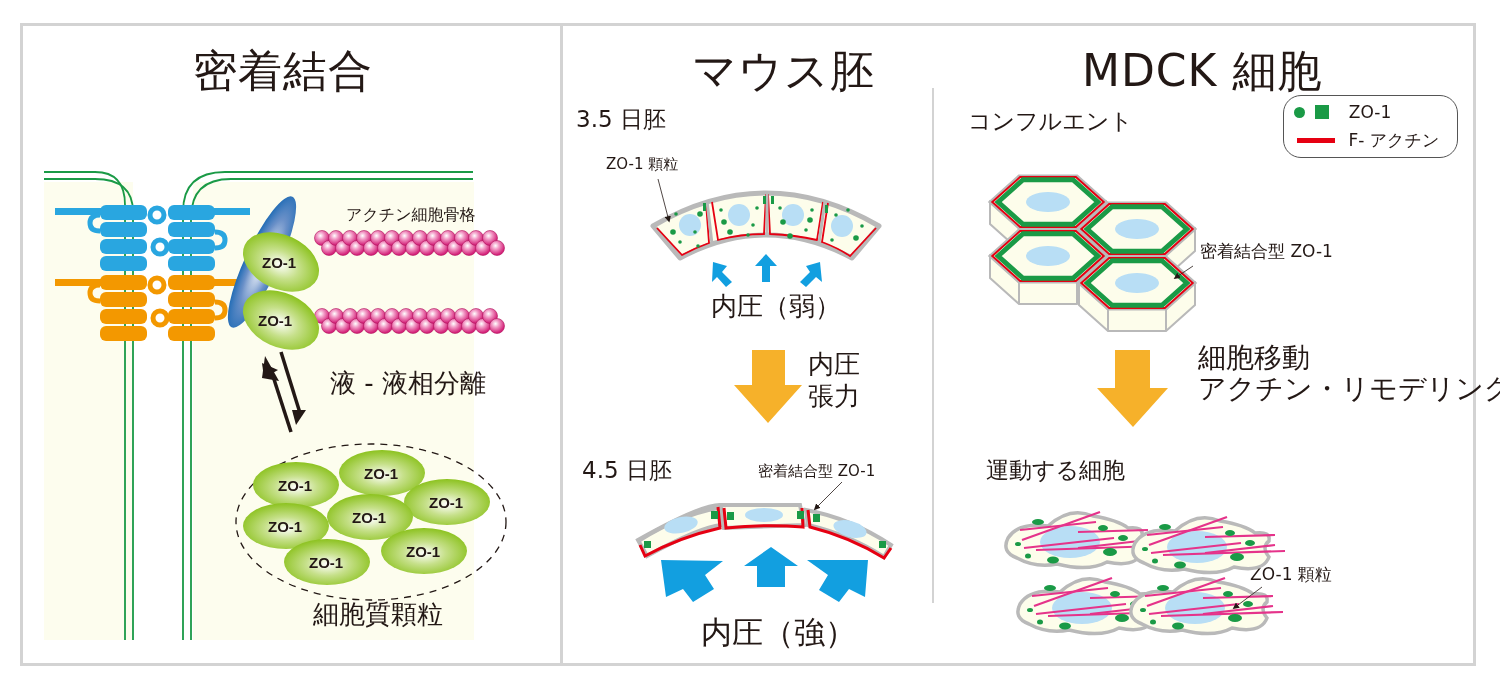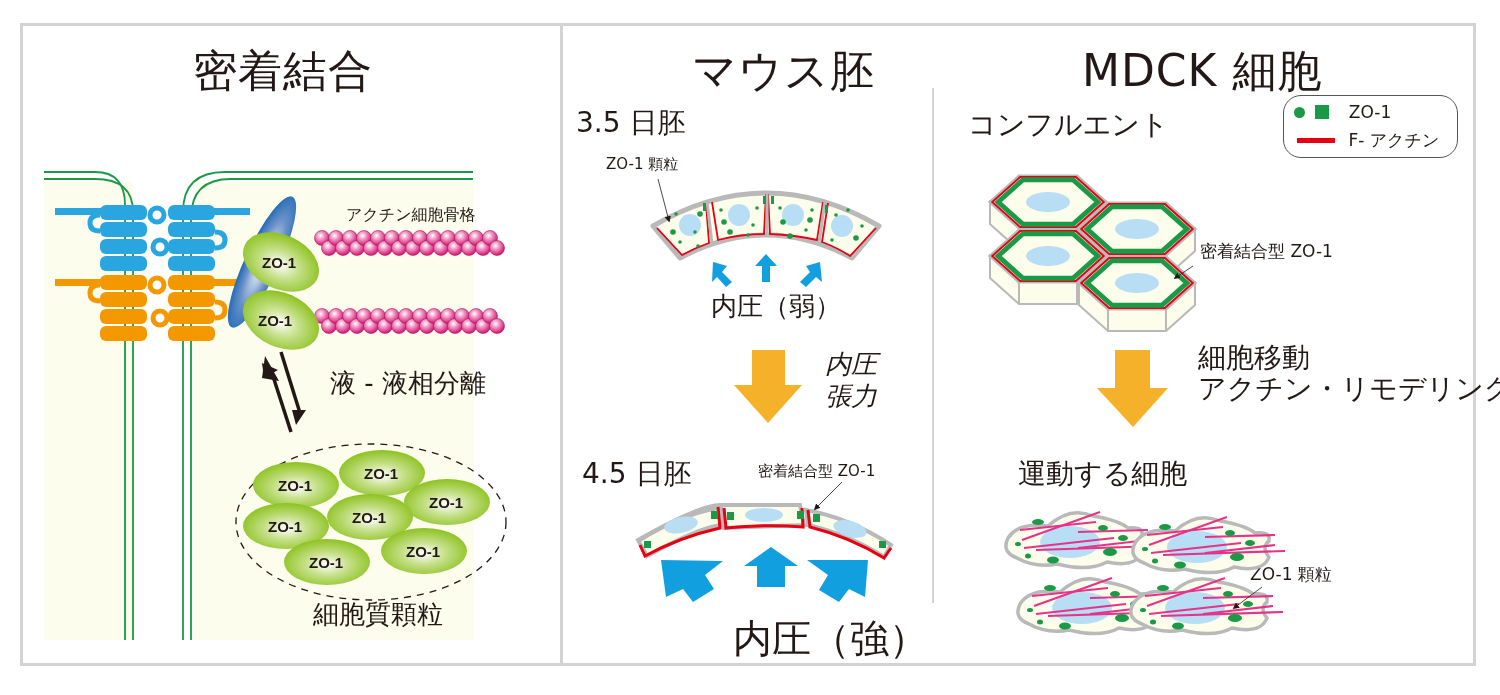--- a/index.html
+++ b/index.html
@@ -1,21 +1,21 @@
 <!DOCTYPE html>
 <html><head>
 <meta charset="utf-8">
 <style>
   html,body{margin:0;padding:0;background:#ffffff;}
   body{width:1500px;height:695px;position:relative;overflow:hidden;font-family:"DejaVu Sans",sans-serif;color:#231815;}
   .frame{position:absolute;left:20px;top:23px;width:1456px;height:643px;border:3px solid #d3d3d3;box-sizing:border-box;}
   .vdiv{position:absolute;left:560px;top:23px;width:3px;height:643px;background:#d3d3d3;}
   .vdiv2{position:absolute;left:932px;top:88px;width:2px;height:515px;background:#d3d3d3;}
   .title{position:absolute;font-size:44px;font-weight:normal;letter-spacing:1px;white-space:nowrap;}
-  .sub{position:absolute;font-size:28px;white-space:nowrap;}
+  .sub{position:absolute;font-size:23px;white-space:nowrap;}
   .lbl{position:absolute;font-size:26px;white-space:nowrap;}
   .small{position:absolute;font-size:15px;white-space:nowrap;}
   svg{position:absolute;left:0;top:0;}
   .legend{position:absolute;left:1283px;top:95px;width:175px;height:63px;border:1.5px solid #555;border-radius:18px;box-sizing:border-box;background:#fff;}
   .legend .row{position:absolute;left:0;font-size:17px;white-space:nowrap;}
   .ztxt{font-family:"Liberation Sans",sans-serif;font-weight:bold;font-size:15px;fill:#231815;}
 </style>
 </head>
 <body>
 
@@ -201,27 +201,27 @@
 </svg>
 
 <div class="small" style="left:346px;top:205px;font-size:16px;">アクチン細胞骨格</div>
 <div class="lbl" style="left:330px;top:366px;">液 - 液相分離</div>
 <div class="lbl" style="left:313px;top:597px;">細胞質顆粒</div>
 
 <div class="title" style="left:692px;top:42px;">マウス胚</div>
 <div class="sub" style="left:576px;top:104px;">3.5 日胚</div>
 <div class="small" style="left:606px;top:155px;">ZO-1 顆粒</div>
 <div class="lbl" style="left:711px;top:289px;">内圧（弱）</div>
-<div class="lbl" style="left:825px;top:348px;line-height:32px;font-style:italic;">
+<div class="lbl" style="left:808px;top:348px;line-height:32px;">
   <div>内圧</div>
   <div>張力</div>
 </div>
 <div class="sub" style="left:582px;top:455px;">4.5 日胚</div>
 <div class="small" style="left:758px;top:462px;">密着結合型 ZO-1</div>
-<div class="sub" style="left:701px;top:612px;font-size:39px;margin-left:32px;">内圧（強）</div>
+<div class="sub" style="left:701px;top:612px;font-size:31px;">内圧（強）</div>
 
 <svg width="1500" height="695">
 
   <g>
     <path d="M653,226 Q766,160 879,226 L852,258 Q766,212 680,258 Z" fill="#fdfdeb" stroke="#b9b9b9" stroke-width="5" stroke-linejoin="round"></path>
     <g fill="none" stroke="#e60012" stroke-width="1.8">
       <path d="M657,228 L682,255 Q695,248 709,243 L706,203"></path>
       <path d="M712,202 L718,240 Q741,234 764,234 L766,194"></path>
       <path d="M768,194 L770,234 Q795,235 817,240 L823,202"></path>
       <path d="M828,203 L822,242 Q838,248 850,256 L876,228"></path>
@@ -312,21 +312,21 @@
   </g>
 </svg>
 
 <div class="title" style="left:1082px;top:42px;">MDCK 細胞</div>
 <div class="sub" style="left:968px;top:106px;">コンフルエント</div>
 <div class="small" style="left:1200px;top:240px;font-size:17px;">密着結合型 ZO-1</div>
 <div class="lbl" style="left:1198px;top:342px;line-height:31px;font-size:28px;">
   <div>細胞移動</div>
   <div>アクチン・リモデリング</div>
 </div>
-<div class="sub" style="left:986px;top:455px;margin-left:32px;">運動する細胞</div>
+<div class="sub" style="left:986px;top:455px;">運動する細胞</div>
 <div class="small" style="left:1250px;top:563px;font-size:17px;">ZO-1 顆粒</div>
 
 <div class="legend">
   <div class="row" style="top:5px;left:10px;">
     <span style="display:inline-block;width:11px;height:11px;border-radius:50%;background:#1a9a46;vertical-align:middle;"></span>
     <span style="display:inline-block;width:14px;height:14px;background:#1a9a46;vertical-align:middle;margin-left:5px;"></span>
     <span style="margin-left:14px;vertical-align:middle;">ZO-1</span>
   </div>
   <div class="row" style="top:33px;left:13px;">
     <span style="display:inline-block;width:38px;height:5px;background:#e60012;vertical-align:middle;"></span>

